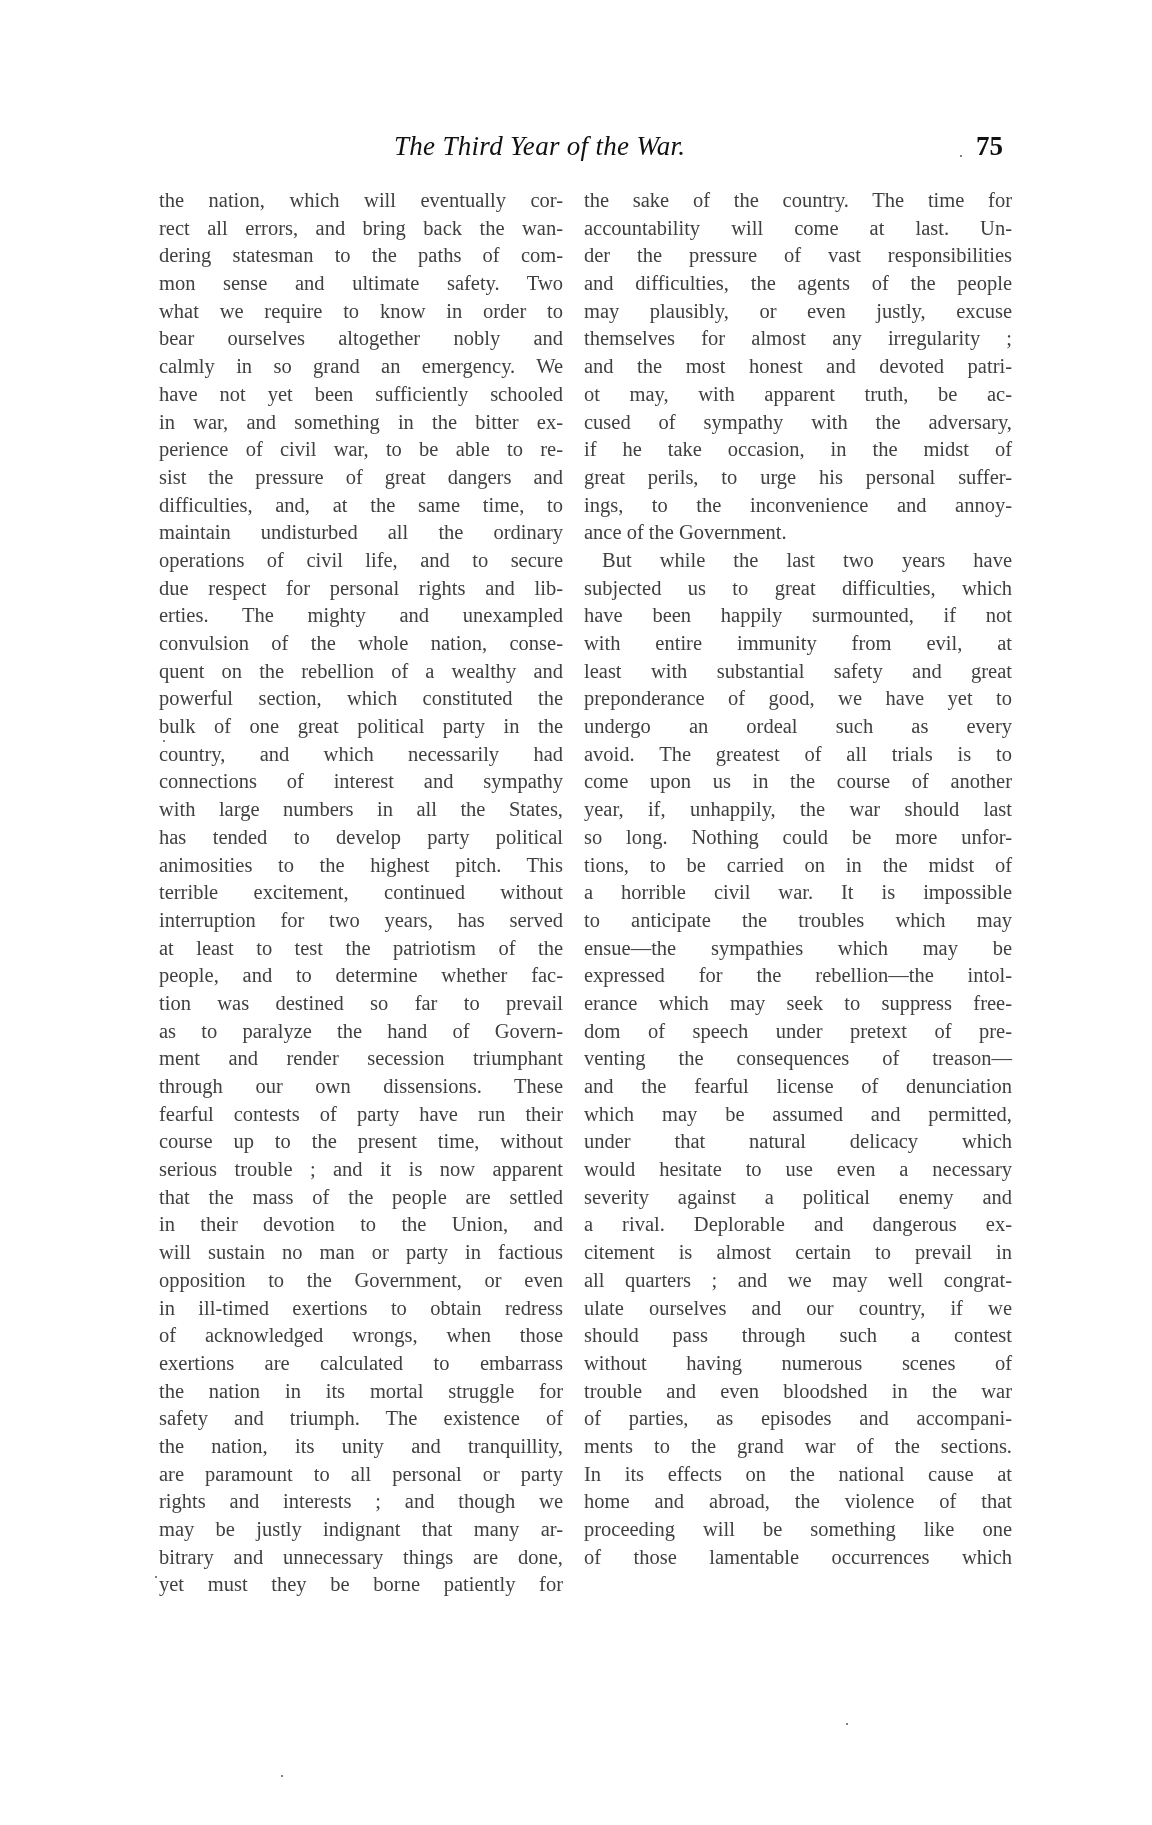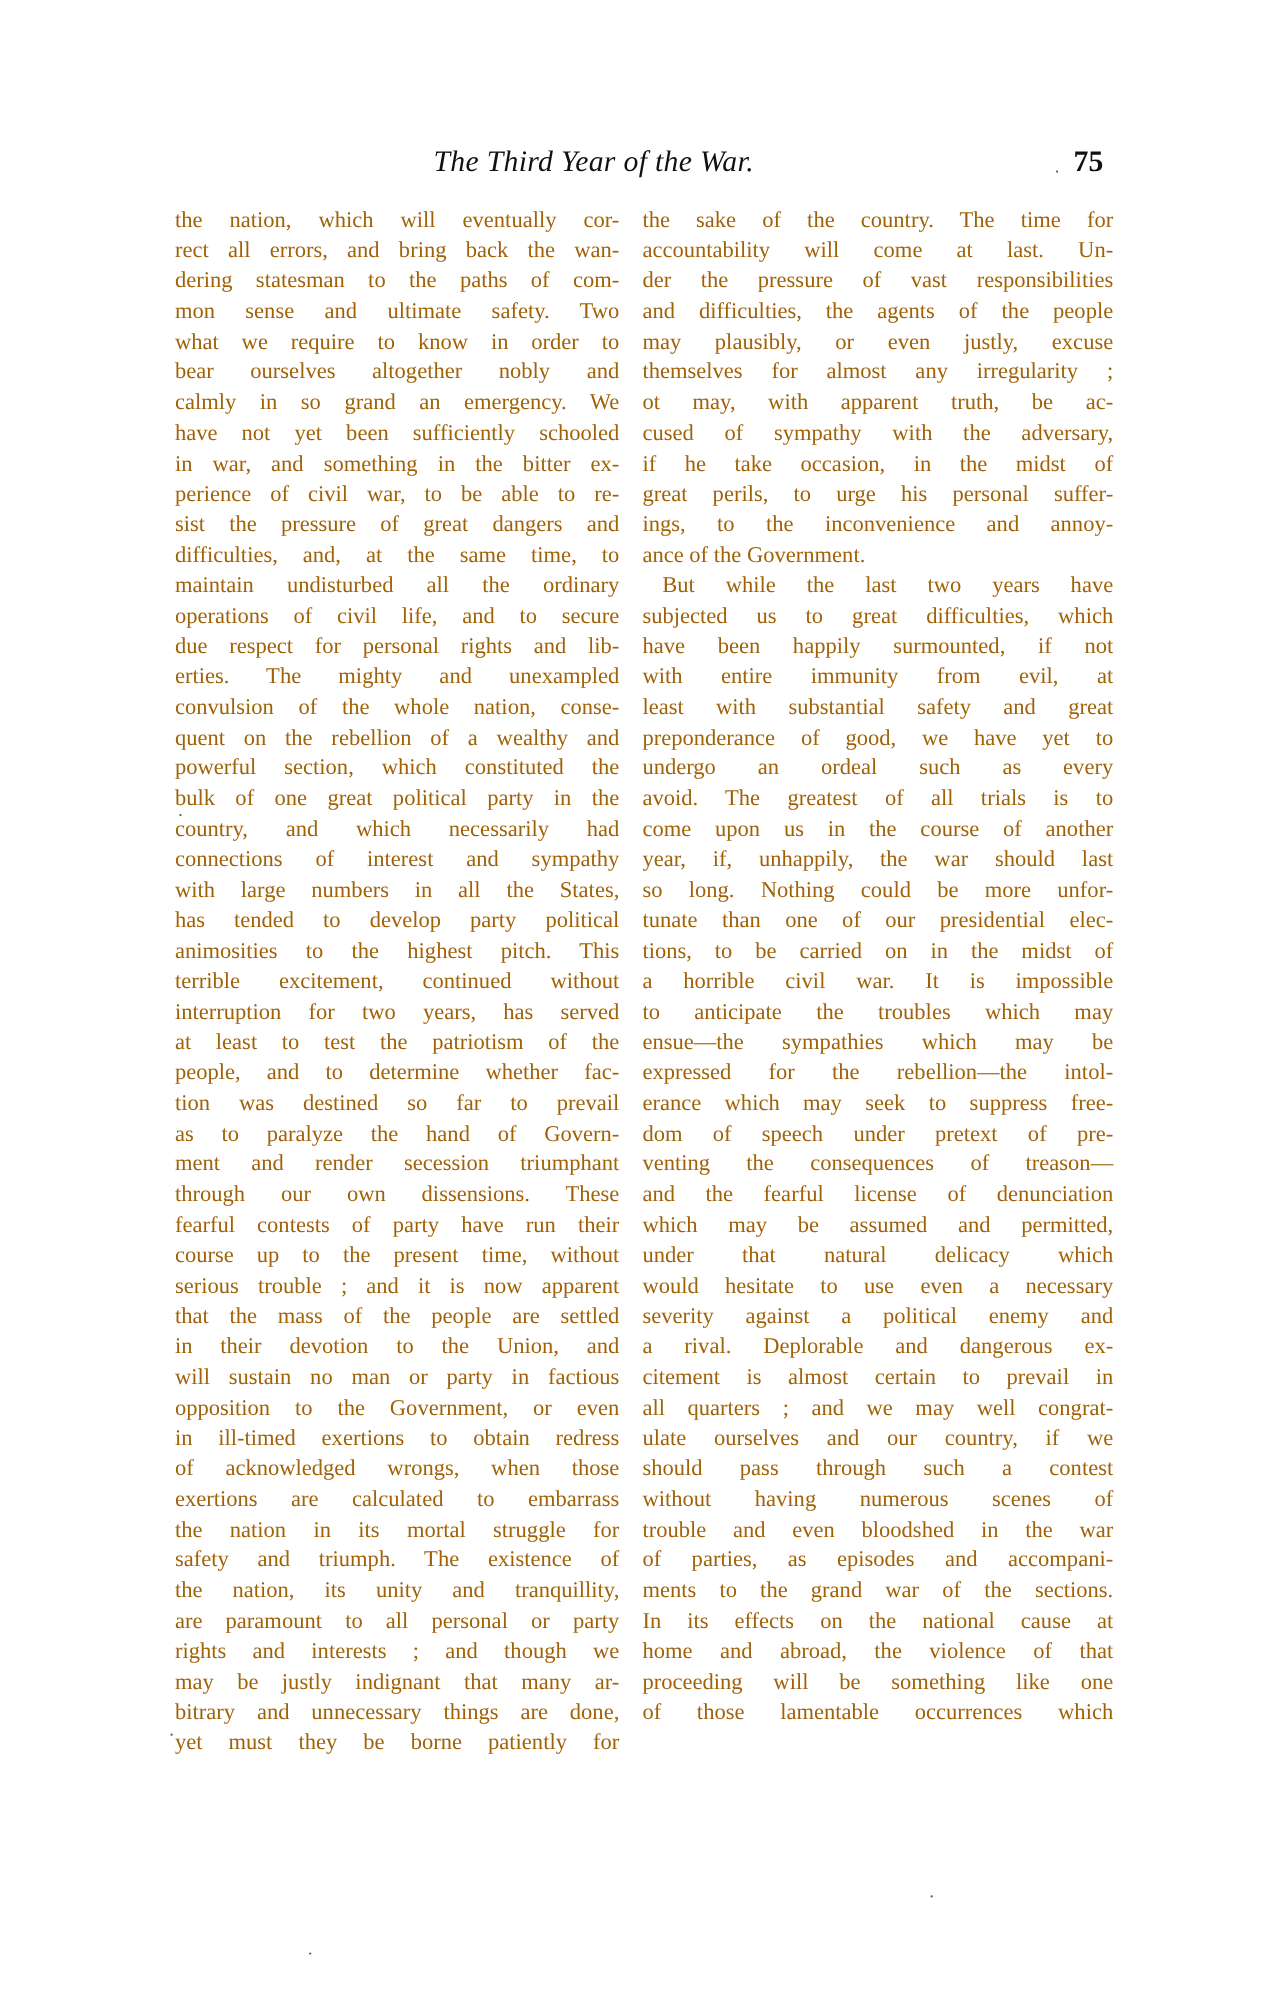--- a/index.html
+++ b/index.html
@@ -12,21 +12,21 @@
     white-space: nowrap;
   }
   .page-number {
     position: absolute; left: 976px; top: 131px;
     font-family: Liberation Serif, serif;
     font-size: 27px; font-weight: bold; color: #111;
   }
   .column {
     position: absolute; top: 187px;
     font-family: "Liberation Serif", "DejaVu Serif", serif;
-    font-size: 20.5px; line-height: 27.7px; color: #a16207;
+    font-size: 20.5px; line-height: 27.7px; color: #404040;
   }
   .col-left { left: 159px; width: 404px; }
   .col-right { left: 584px; width: 428px; }
   .line {
     display: block; white-space: nowrap; text-align: justify; text-align-last: justify;
     height: 27.7px; overflow: visible;
   }
   .line.last { text-align-last: left; }
   .line.indent { padding-left: 18px; }
   .speck { position: absolute; width: 2px; height: 2px; background: #555; border-radius: 1px; }
@@ -91,38 +91,38 @@
       <span class="line">bitrary and unnecessary things are done,</span>
       <span class="line">yet must they be borne patiently for</span>
     </div>
   <div class="column col-right" id="col-right">
       <span class="line">the sake of the country. The time for</span>
       <span class="line">accountability will come at last. Un-</span>
       <span class="line">der the pressure of vast responsibilities</span>
       <span class="line">and difficulties, the agents of the people</span>
       <span class="line">may plausibly, or even justly, excuse</span>
       <span class="line">themselves for almost any irregularity ;</span>
+      <span class="line">and the most honest and devoted patri-</span>
       <span class="line">ot may, with apparent truth, be ac-</span>
       <span class="line">cused of sympathy with the adversary,</span>
       <span class="line">if he take occasion, in the midst of</span>
       <span class="line">great perils, to urge his personal suffer-</span>
       <span class="line">ings, to the inconvenience and annoy-</span>
       <span class="line last">ance of the Government.</span>
       <span class="line indent">But while the last two years have</span>
       <span class="line">subjected us to great difficulties, which</span>
       <span class="line">have been happily surmounted, if not</span>
       <span class="line">with entire immunity from evil, at</span>
       <span class="line">least with substantial safety and great</span>
       <span class="line">preponderance of good, we have yet to</span>
       <span class="line">undergo an ordeal such as every</span>
       <span class="line">avoid. The greatest of all trials is to</span>
       <span class="line">come upon us in the course of another</span>
       <span class="line">year, if, unhappily, the war should last</span>
       <span class="line">so long. Nothing could be more unfor-</span>
-      <span class="line">tunate than one of our presidential elec-</span>
       <span class="line">tions, to be carried on in the midst of</span>
       <span class="line">a horrible civil war. It is impossible</span>
       <span class="line">to anticipate the troubles which may</span>
       <span class="line">ensue—the sympathies which may be</span>
       <span class="line">expressed for the rebellion—the intol-</span>
       <span class="line">erance which may seek to suppress free-</span>
       <span class="line">dom of speech under pretext of pre-</span>
       <span class="line">venting the consequences of treason—</span>
       <span class="line">and the fearful license of denunciation</span>
       <span class="line">which may be assumed and permitted,</span>

